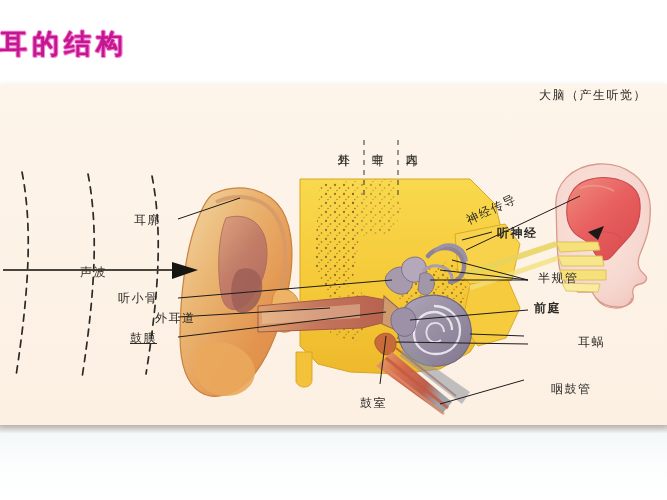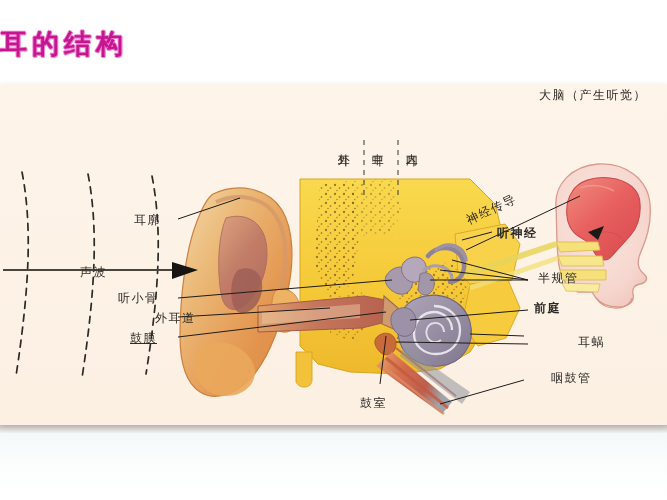--- a/index.html
+++ b/index.html
@@ -325,21 +325,21 @@
     <div class="lbl" style="left:134px; top:130px;">耳廓</div>
     <div class="lbl" style="left:118px; top:208px;">听小骨</div>
     <div class="lbl" style="left:136px; top:228px;margin-left:19px;">外耳道</div>
     <div class="lbl" style="left:130px; top:248px;text-decoration:underline;">鼓膜</div>
 
     <div class="lbl lbl-rot" style="left:470px; top:130px;">神经传导</div>
     <div class="lbl" style="left:497px; top:143px;font-weight:bold;">听神经</div>
     <div class="lbl" style="left:538px; top:188px;">半规管</div>
     <div class="lbl" style="left:534px; top:218px;font-weight:bold;">前庭</div>
     <div class="lbl" style="left:534px; top:252px;margin-left:44px;">耳蜗</div>
-    <div class="lbl" style="left:534px; top:288px;padding-left:17px;">咽鼓管</div>
+    <div class="lbl" style="left:534px; top:299px;padding-left:17px;">咽鼓管</div>
 
     <div class="lbl" style="left:360px; top:313px;font-family:Liberation Serif, serif;">鼓室</div>
 
   </div>
 
   <div id="panel-shadow-bottom"></div>
   <div id="bottom-area"></div>
 
 </div>
 

